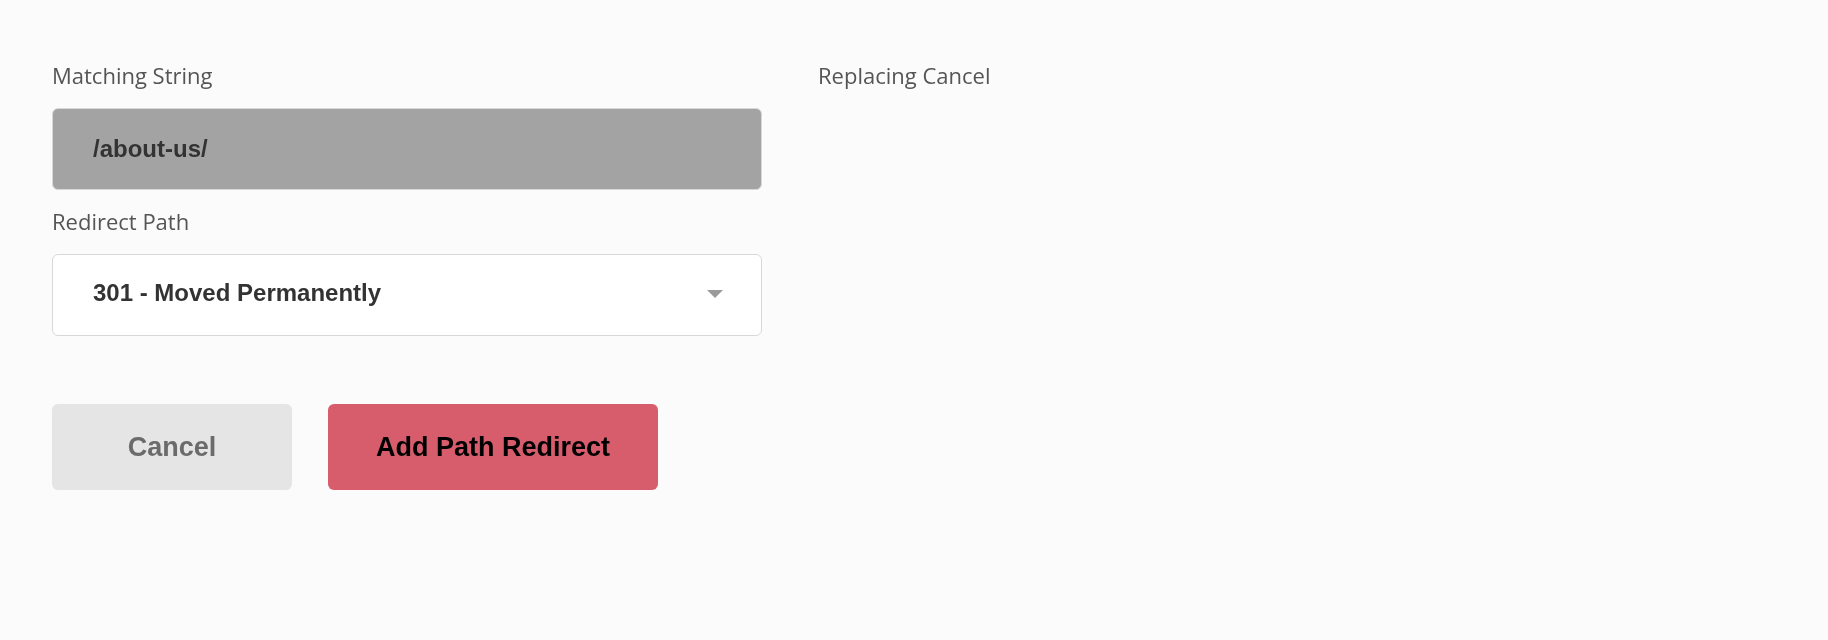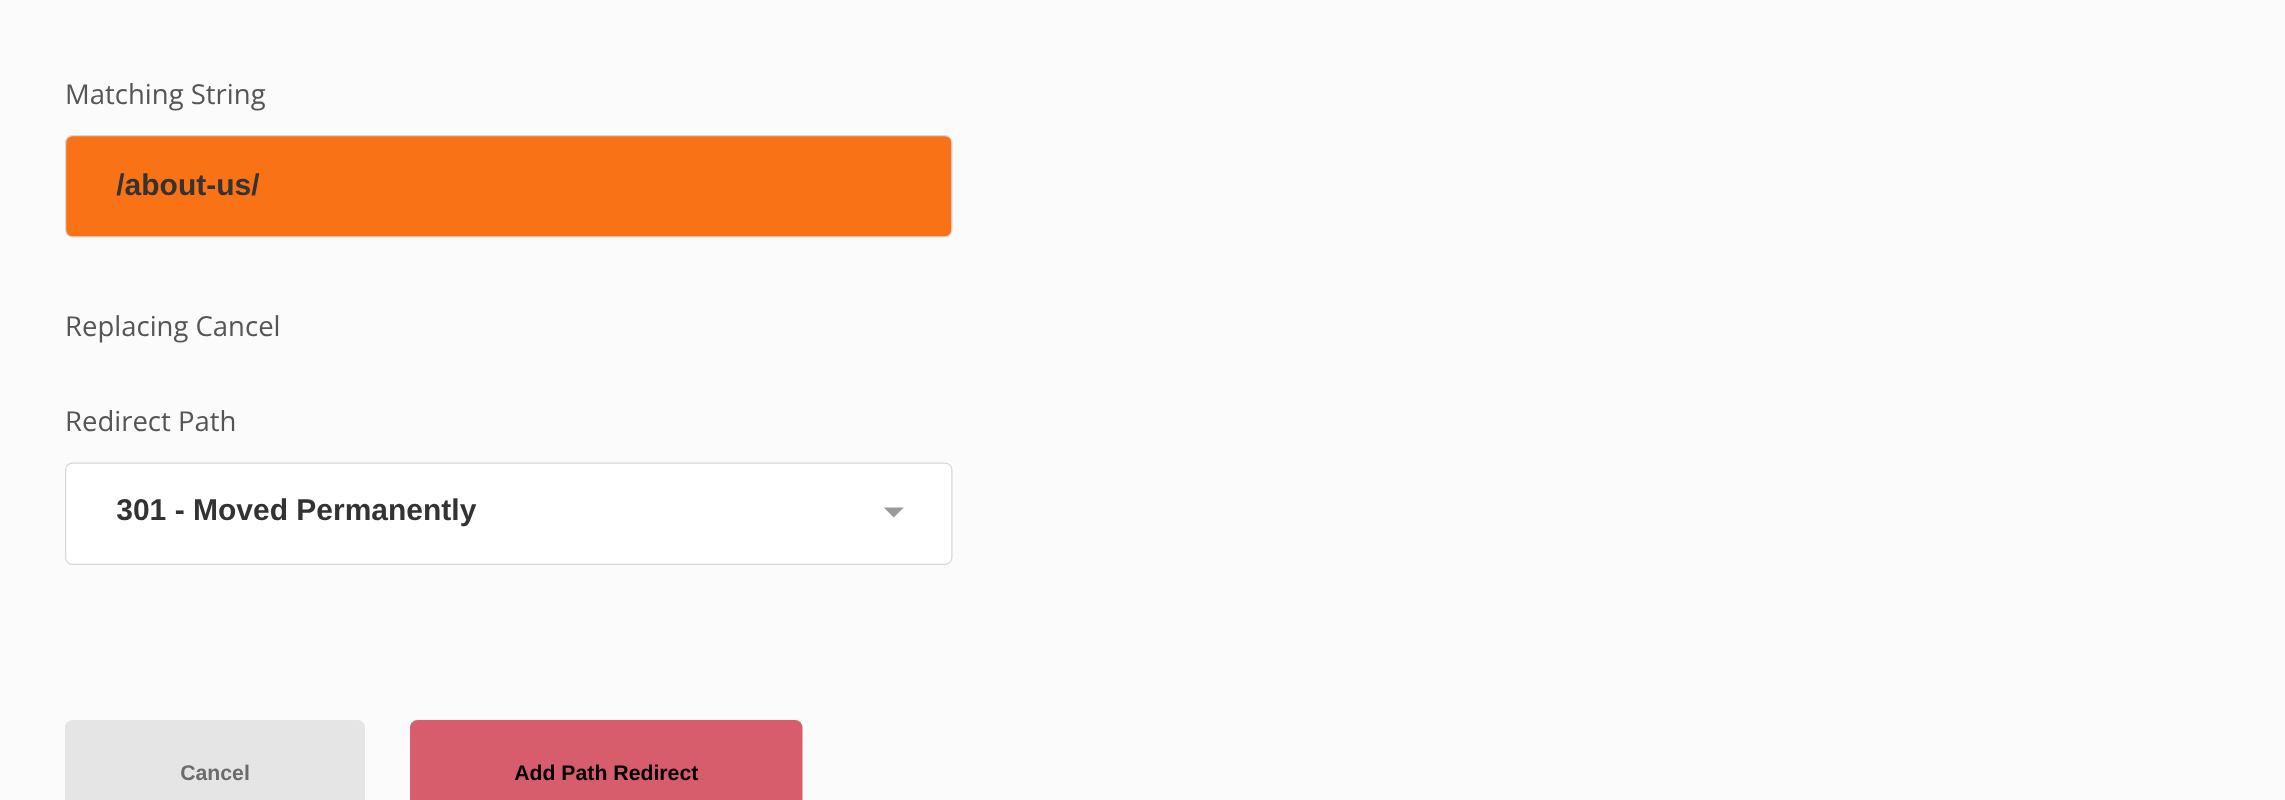--- a/index.html
+++ b/index.html
@@ -10,42 +10,41 @@
     body {
       font-family: -apple-system, BlinkMacSystemFont, "Segoe UI", "Open Sans", Roboto, Helvetica, Arial, sans-serif;
       background: #fbfbfb;
       width: 1828px;
       height: 640px;
       padding: 60px 52px 52px 52px;
     }
     .form-row {
       display: flex;
       gap: 56px;
-      margin-bottom: 28px;
-      flex-direction: column;
+      margin-bottom: 16px;
     }
     .form-group {
       flex: 1;
       max-width: 710px;
     }
     .label {
       display: block;
       font-size: 22px;
       font-weight: 400;
       color: #555555;
       margin-bottom: 18px;
     }
     .text-input {
       width: 100%;
       height: 82px;
       padding: 0 40px;
       font-size: 24px;
       font-weight: 600;
       color: #333333;
-      background: #f97316;
+      background: #a3a3a3;
       border: 1px solid #d8d8d8;
       border-radius: 6px;
       outline: none;
     }
     .select-wrapper {
       position: relative;
       width: 100%;
     }
     .select-input {
       width: 100%;
@@ -71,21 +70,21 @@
       pointer-events: none;
     }
     .button-row {
       display: flex;
       gap: 36px;
       margin-top: 68px;
     }
     .btn {
       height: 86px;
       padding: 0 48px;
-      font-size: 17px;
+      font-size: 27px;
       font-weight: 700;
       border: none;
       border-radius: 6px;
       cursor: pointer;
       min-width: 240px;
     }
     .btn-cancel {
       background: #e5e5e5;
       color: #6b6b6b;
     }

